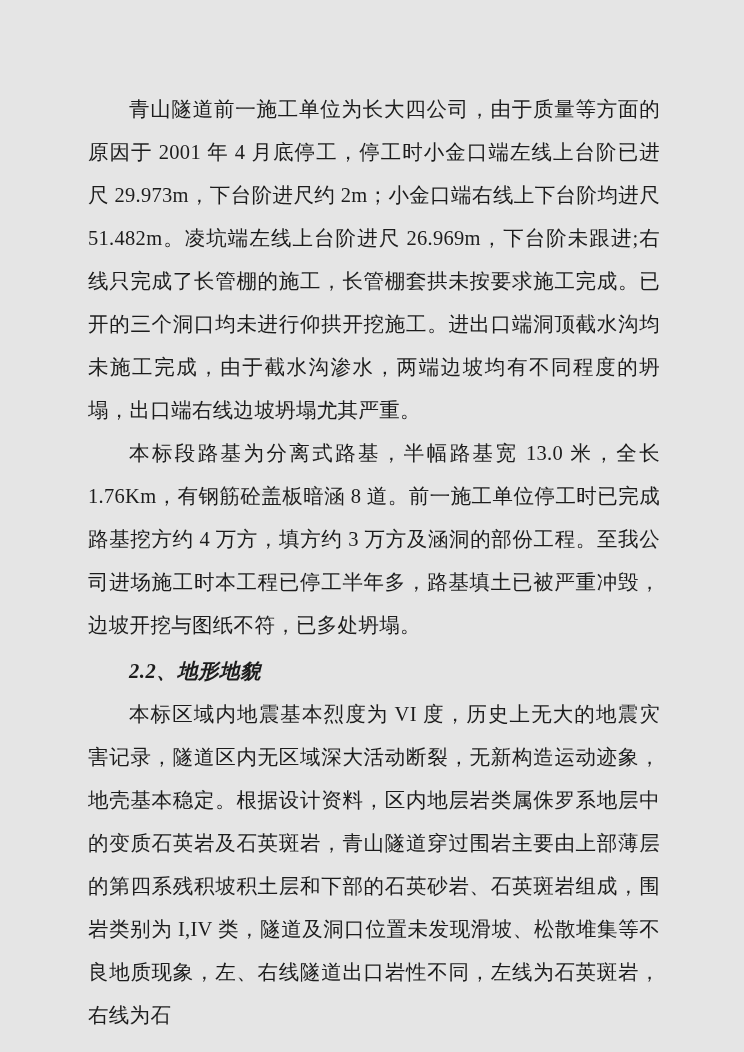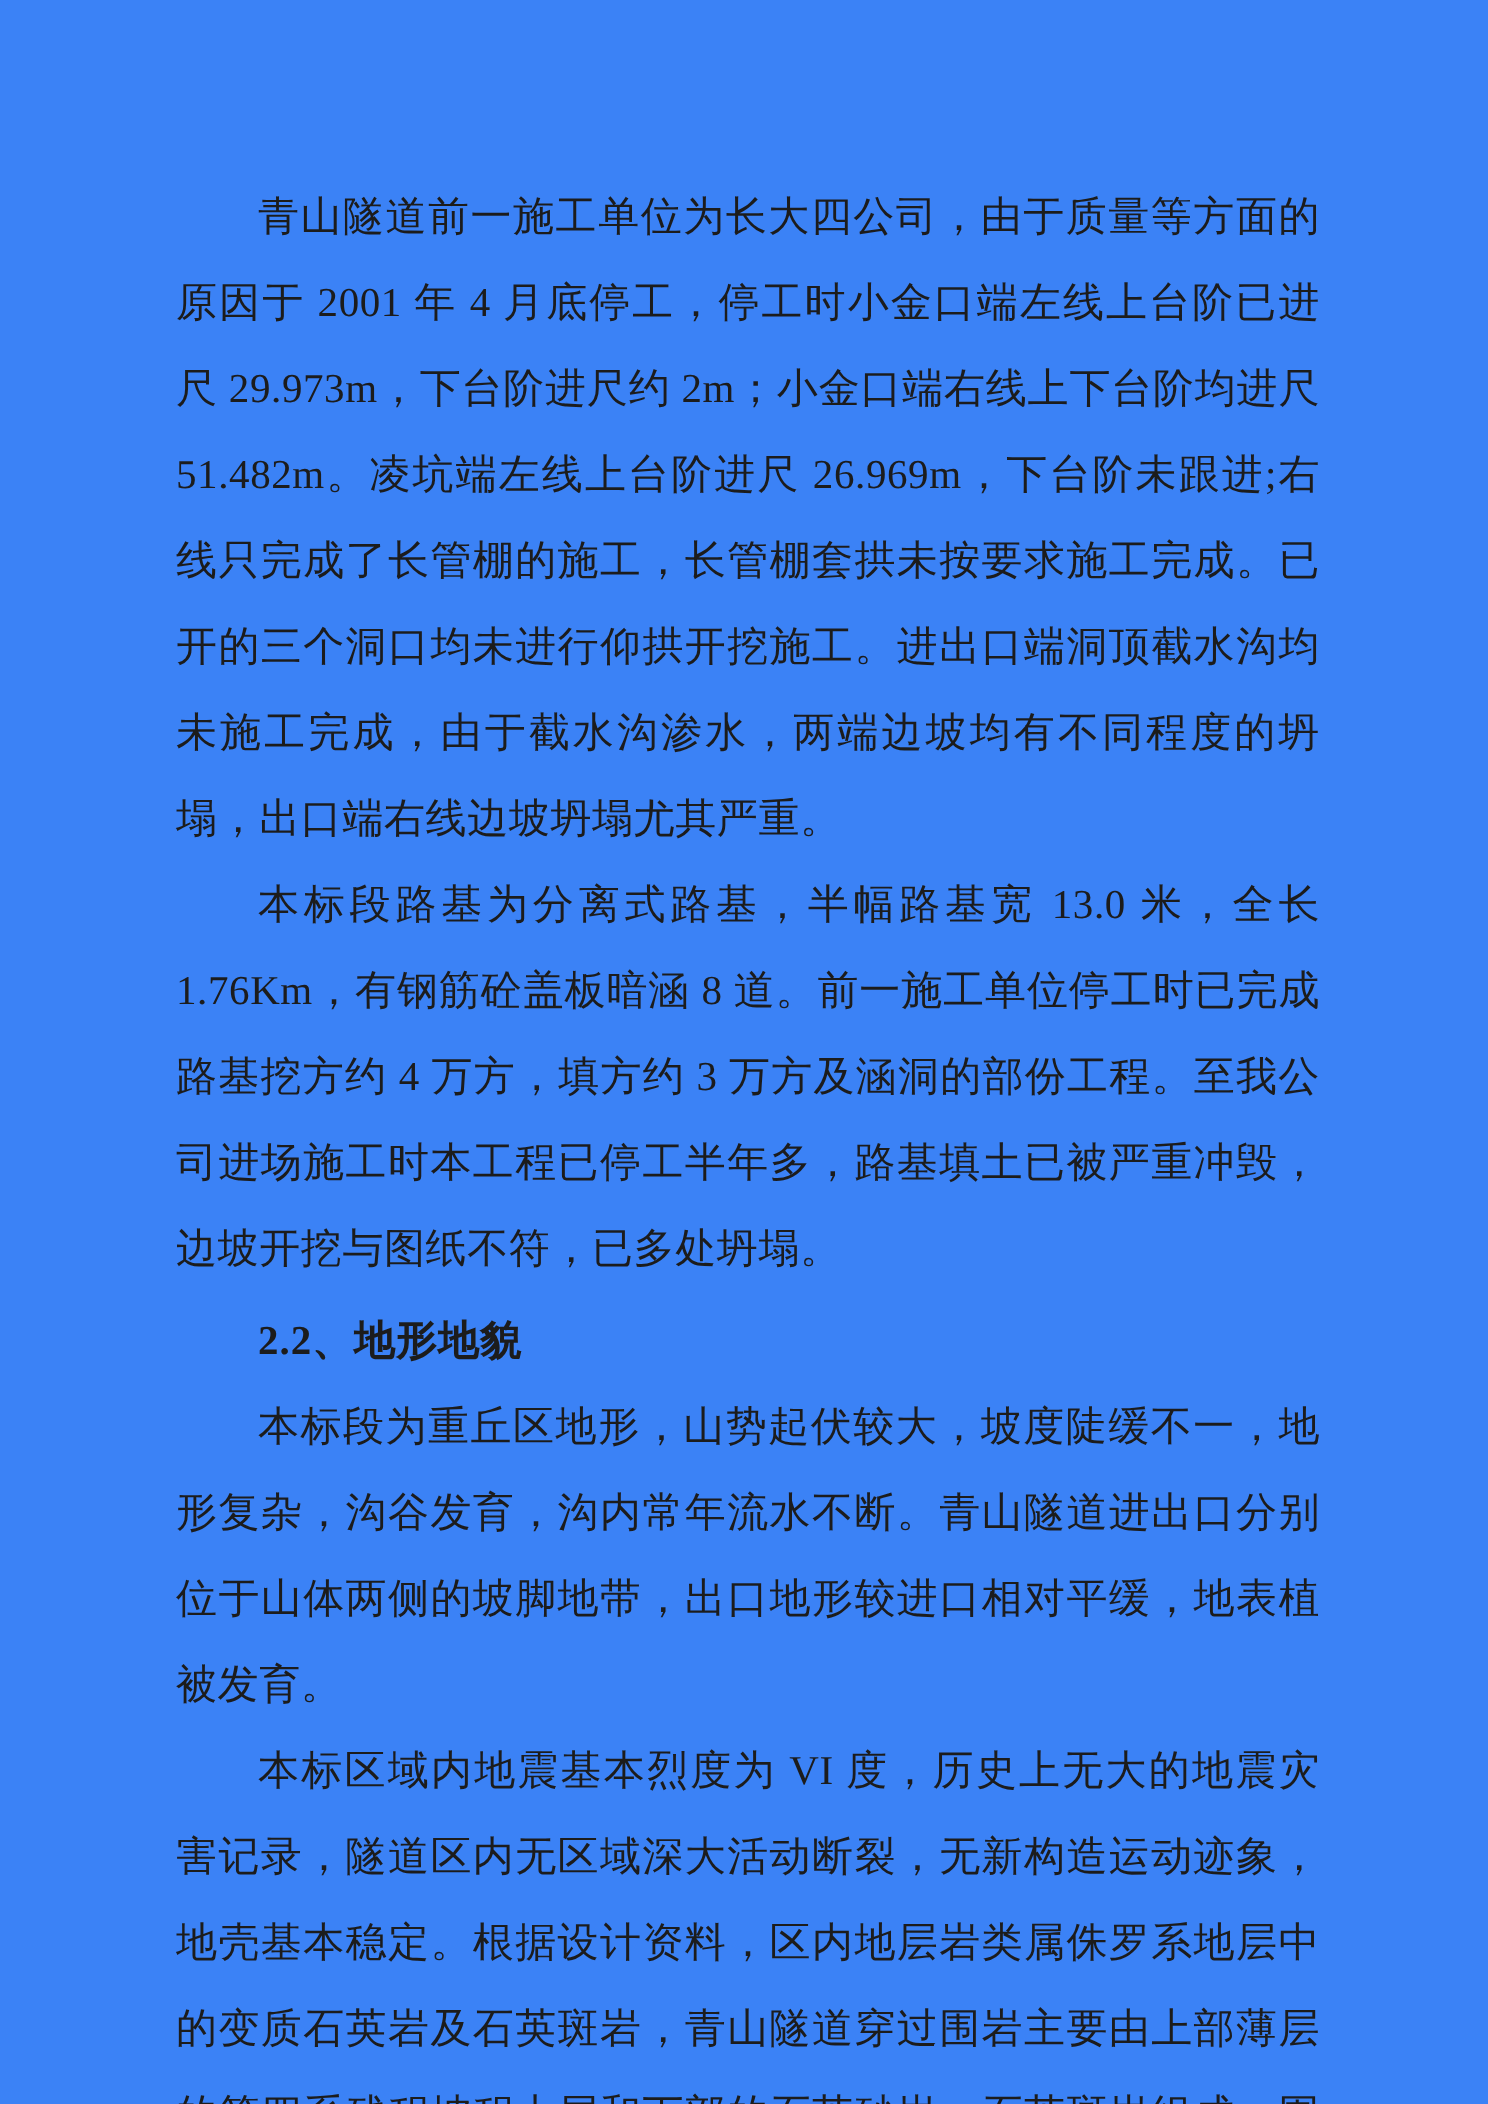--- a/index.html
+++ b/index.html
@@ -5,21 +5,21 @@
   * { margin: 0; padding: 0; box-sizing: border-box; }
   html, body {
     background: #ffffff;
     font-family: "Liberation Serif", "DejaVu Serif", serif;
   }
   .page {
     position: relative;
     width: 744px;
     height: 1052px;
     margin: 0 auto;
-    background: #3b82f6;
+    background: #e5e5e5;
     overflow: hidden;
   }
   .content {
     position: absolute;
     top: 88px;
     left: 88px;
     width: 572px;
     color: #1c1c1c;
     font-size: 20.5px;
     line-height: 43px;
@@ -28,26 +28,26 @@
     text-indent: 2em;
     text-align: justify;
     text-justify: inter-character;
     letter-spacing: 0.3px;
   }
   .heading {
     text-indent: 2em;
     font-weight: bold;
     letter-spacing: 0.5px;
     margin-top: 3px;
+    font-style: italic;
   }
 </style>
 </head>
 <body>
 
 <div class="page">
   <div class="content">
     <div class="para">青山隧道前一施工单位为长大四公司，由于质量等方面的原因于 2001 年 4 月底停工，停工时小金口端左线上台阶已进尺 29.973m，下台阶进尺约 2m；小金口端右线上下台阶均进尺 51.482m。凌坑端左线上台阶进尺 26.969m，下台阶未跟进;右线只完成了长管棚的施工，长管棚套拱未按要求施工完成。已开的三个洞口均未进行仰拱开挖施工。进出口端洞顶截水沟均未施工完成，由于截水沟渗水，两端边坡均有不同程度的坍塌，出口端右线边坡坍塌尤其严重。</div>
     <div class="para">本标段路基为分离式路基，半幅路基宽 13.0 米，全长 1.76Km，有钢筋砼盖板暗涵 8 道。前一施工单位停工时已完成路基挖方约 4 万方，填方约 3 万方及涵洞的部份工程。至我公司进场施工时本工程已停工半年多，路基填土已被严重冲毁，边坡开挖与图纸不符，已多处坍塌。</div>
     <div class="heading">2.2、地形地貌</div>
-    <div class="para">本标段为重丘区地形，山势起伏较大，坡度陡缓不一，地形复杂，沟谷发育，沟内常年流水不断。青山隧道进出口分别位于山体两侧的坡脚地带，出口地形较进口相对平缓，地表植被发育。</div>
     <div class="para">本标区域内地震基本烈度为 VI 度，历史上无大的地震灾害记录，隧道区内无区域深大活动断裂，无新构造运动迹象，地壳基本稳定。根据设计资料，区内地层岩类属侏罗系地层中的变质石英岩及石英斑岩，青山隧道穿过围岩主要由上部薄层的第四系残积坡积土层和下部的石英砂岩、石英斑岩组成，围岩类别为 I,IV 类，隧道及洞口位置未发现滑坡、松散堆集等不良地质现象，左、右线隧道出口岩性不同，左线为石英斑岩，右线为石</div>
   </div>
 </div>
 
 </body></html>

